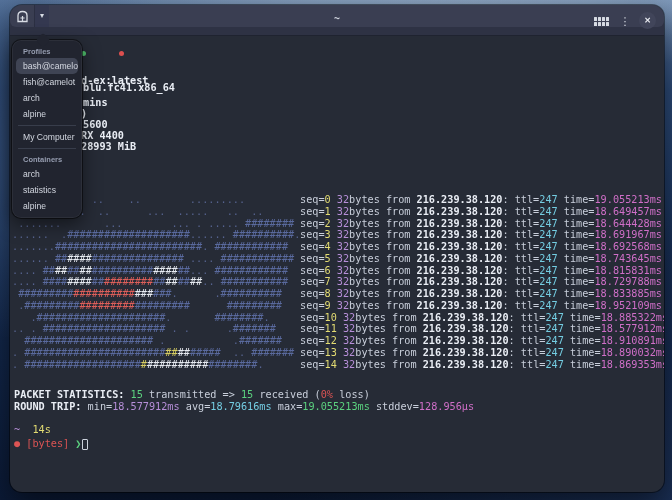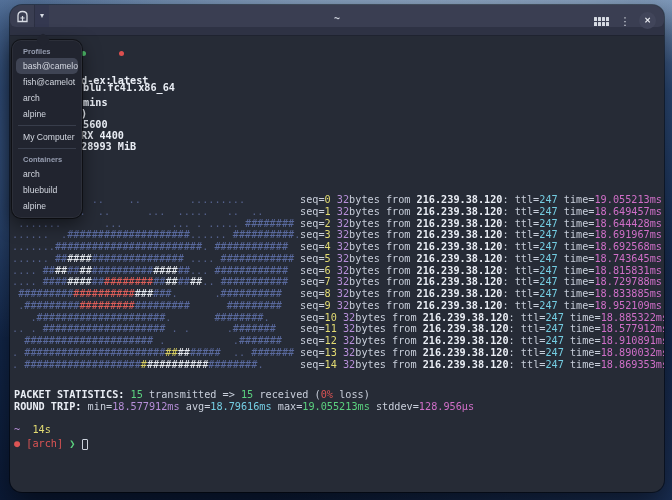--- a/index.html
+++ b/index.html
@@ -136,34 +136,34 @@
       <div class="tline" style="left: 290px; top: 252px;"><span style="color: rgb(201, 207, 219);">seq=</span><span style="color: rgb(227, 220, 114);">8</span><span style="color: rgb(201, 207, 219);"> </span><span style="color: rgb(183, 143, 217);">32</span><span style="color: rgb(201, 207, 219);">bytes from </span><span style="color: rgb(234, 238, 245); font-weight: bold;">216.239.38.120</span><span style="color: rgb(201, 207, 219);">: ttl=</span><span style="color: rgb(116, 205, 226);">247</span><span style="color: rgb(201, 207, 219);"> time=</span><span style="color: rgb(208, 111, 200);">18.833885ms</span></div>
       <div class="tline" style="left: 290px; top: 263.75px;"><span style="color: rgb(201, 207, 219);">seq=</span><span style="color: rgb(227, 220, 114);">9</span><span style="color: rgb(201, 207, 219);"> </span><span style="color: rgb(183, 143, 217);">32</span><span style="color: rgb(201, 207, 219);">bytes from </span><span style="color: rgb(234, 238, 245); font-weight: bold;">216.239.38.120</span><span style="color: rgb(201, 207, 219);">: ttl=</span><span style="color: rgb(116, 205, 226);">247</span><span style="color: rgb(201, 207, 219);"> time=</span><span style="color: rgb(208, 111, 200);">18.952109ms</span></div>
       <div class="tline" style="left: 290px; top: 275.5px;"><span style="color: rgb(201, 207, 219);">seq=</span><span style="color: rgb(227, 220, 114);">10</span><span style="color: rgb(201, 207, 219);"> </span><span style="color: rgb(183, 143, 217);">32</span><span style="color: rgb(201, 207, 219);">bytes from </span><span style="color: rgb(234, 238, 245); font-weight: bold;">216.239.38.120</span><span style="color: rgb(201, 207, 219);">: ttl=</span><span style="color: rgb(116, 205, 226);">247</span><span style="color: rgb(201, 207, 219);"> time=</span><span style="color: rgb(208, 111, 200);">18.885322ms</span></div>
       <div class="tline" style="left: 290px; top: 287.25px;"><span style="color: rgb(201, 207, 219);">seq=</span><span style="color: rgb(227, 220, 114);">11</span><span style="color: rgb(201, 207, 219);"> </span><span style="color: rgb(183, 143, 217);">32</span><span style="color: rgb(201, 207, 219);">bytes from </span><span style="color: rgb(234, 238, 245); font-weight: bold;">216.239.38.120</span><span style="color: rgb(201, 207, 219);">: ttl=</span><span style="color: rgb(116, 205, 226);">247</span><span style="color: rgb(201, 207, 219);"> time=</span><span style="color: rgb(208, 111, 200);">18.577912ms</span></div>
       <div class="tline" style="left: 290px; top: 299px;"><span style="color: rgb(201, 207, 219);">seq=</span><span style="color: rgb(227, 220, 114);">12</span><span style="color: rgb(201, 207, 219);"> </span><span style="color: rgb(183, 143, 217);">32</span><span style="color: rgb(201, 207, 219);">bytes from </span><span style="color: rgb(234, 238, 245); font-weight: bold;">216.239.38.120</span><span style="color: rgb(201, 207, 219);">: ttl=</span><span style="color: rgb(116, 205, 226);">247</span><span style="color: rgb(201, 207, 219);"> time=</span><span style="color: rgb(208, 111, 200);">18.910891ms</span></div>
       <div class="tline" style="left: 290px; top: 310.75px;"><span style="color: rgb(201, 207, 219);">seq=</span><span style="color: rgb(227, 220, 114);">13</span><span style="color: rgb(201, 207, 219);"> </span><span style="color: rgb(183, 143, 217);">32</span><span style="color: rgb(201, 207, 219);">bytes from </span><span style="color: rgb(234, 238, 245); font-weight: bold;">216.239.38.120</span><span style="color: rgb(201, 207, 219);">: ttl=</span><span style="color: rgb(116, 205, 226);">247</span><span style="color: rgb(201, 207, 219);"> time=</span><span style="color: rgb(208, 111, 200);">18.890032ms</span></div>
       <div class="tline" style="left: 290px; top: 322.5px;"><span style="color: rgb(201, 207, 219);">seq=</span><span style="color: rgb(227, 220, 114);">14</span><span style="color: rgb(201, 207, 219);"> </span><span style="color: rgb(183, 143, 217);">32</span><span style="color: rgb(201, 207, 219);">bytes from </span><span style="color: rgb(234, 238, 245); font-weight: bold;">216.239.38.120</span><span style="color: rgb(201, 207, 219);">: ttl=</span><span style="color: rgb(116, 205, 226);">247</span><span style="color: rgb(201, 207, 219);"> time=</span><span style="color: rgb(208, 111, 200);">18.869353ms</span></div>
       <div class="tline" style="left: 4px; top: 353px;"><span style="color: rgb(234, 238, 245); font-weight: bold;">PACKET STATISTICS: </span><span style="color: rgb(91, 210, 127);">15</span><span style="color: rgb(201, 207, 219);"> transmitted =&gt; </span><span style="color: rgb(91, 210, 127);">15</span><span style="color: rgb(201, 207, 219);"> received (</span><span style="color: rgb(220, 84, 84);">0%</span><span style="color: rgb(201, 207, 219);"> loss)</span></div>
       <div class="tline" style="left: 4px; top: 365px;"><span style="color: rgb(234, 238, 245); font-weight: bold;">ROUND TRIP: </span><span style="color: rgb(201, 207, 219);">min=</span><span style="color: rgb(183, 143, 217);">18.577912ms</span><span style="color: rgb(201, 207, 219);"> avg=</span><span style="color: rgb(116, 205, 226);">18.79616ms</span><span style="color: rgb(201, 207, 219);"> max=</span><span style="color: rgb(91, 210, 127);">19.055213ms</span><span style="color: rgb(201, 207, 219);"> stddev=</span><span style="color: rgb(208, 111, 200);">128.956µs</span></div>
       <div class="tline" style="left: 4px; top: 388px;"><span style="color: rgb(183, 143, 217);">~</span><span style="color: rgb(201, 207, 219);">  </span><span style="color: rgb(227, 220, 114);">14s</span></div>
-      <div class="tline" style="left: 4px; top: 402px;"><span style="color: rgb(220, 84, 84);">● [arch] </span><span style="color: rgb(91, 210, 127);">❯</span></div>
+      <div class="tline" style="left: 4px; top: 402px;"><span style="color: rgb(220, 84, 84);">● [bytes] </span><span style="color: rgb(91, 210, 127);">❯</span></div>
       <div id="cursor" style="left: 72px; top: 403px;"></div>
     </div>
 </div>
 
 <div id="popover">
   <div class="tip"></div>
   <div id="popover-list">
       <div class="pop-header">Profiles</div>
       <div class="pop-item selected">bash@camelot</div>
       <div class="pop-item">fish@camelot</div>
       <div class="pop-item">arch</div>
       <div class="pop-item">alpine</div>
       <div class="pop-sep"></div>
       <div class="pop-item">My Computer</div>
       <div class="pop-sep"></div>
       <div class="pop-header">Containers</div>
       <div class="pop-item">arch</div>
-      <div class="pop-item">bluebuild</div>
+      <div class="pop-item">statistics</div>
       <div class="pop-item">alpine</div>
     </div>
 </div>
 
 </body></html>

